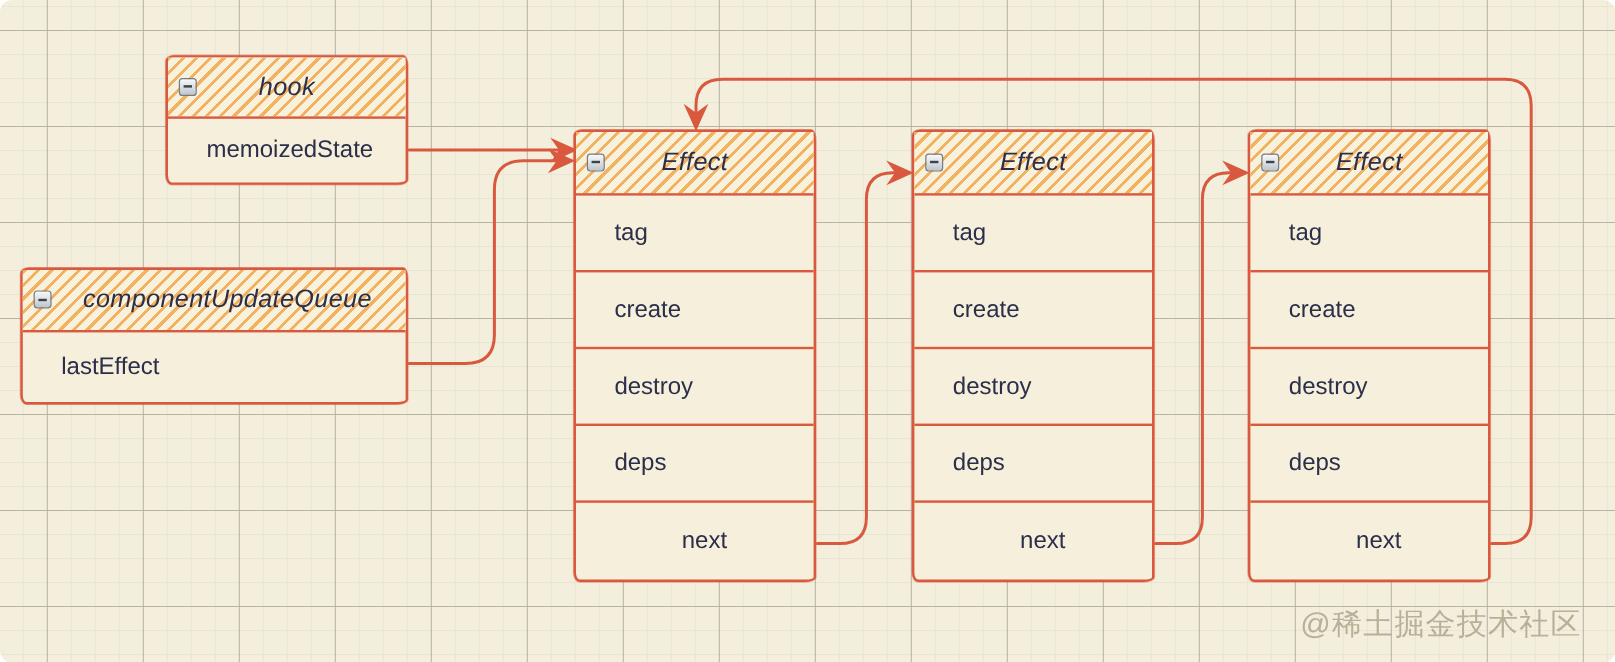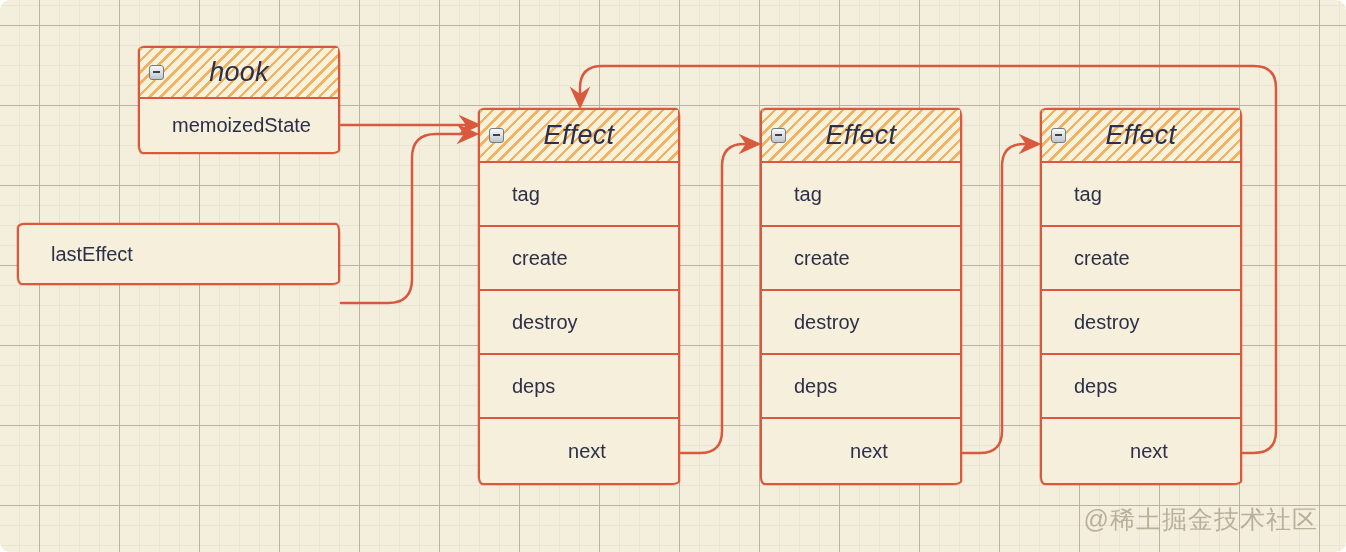--- a/index.html
+++ b/index.html
@@ -35,21 +35,21 @@
     display:flex;align-items:center;justify-content:center;
     border-bottom:2.5px solid #d9593f;
     background-color:#f8f1dc;
     background-image:repeating-linear-gradient(135deg,
       rgba(240,162,67,.8) 0px, rgba(240,162,67,.8) 2.5px,
       rgba(240,162,67,0) 2.5px, rgba(240,162,67,0) 8px);
     box-sizing:border-box;
   }
   .title{
     font-style:italic;
-    font-size:27px;
+    font-size:21px;
     letter-spacing:.3px;
     white-space:nowrap;
   }
   .hdr .title.pad{padding-left:22px;}
   .collapse{
     position:absolute;left:9px;top:50%;margin-top:-8px;
     width:15px;height:15px;
     border:1px solid #767b80;border-radius:3px;
     background:linear-gradient(#f7f9fa,#bec6cc);
     box-sizing:border-box;
@@ -96,20 +96,24 @@
     <div class="hdr" style="height:51px;">
       <span class="collapse"></span>
       <span class="title">hook</span>
     </div>
     <div class="row" style="height:53px;">
       <span>memoizedState</span>
     </div>
   </div>
 
   <div class="box" style="left:17px;top:223px;width:323px;">
+    <div class="hdr" style="height:52px;">
+      <span class="collapse"></span>
+      <span class="title pad">componentUpdateQueue</span>
+    </div>
     <div class="row" style="height:58px;">
       <span>lastEffect</span>
     </div>
   </div>
 
   <div class="box" style="left:478px;top:108px;width:202px;">
     <div class="hdr" style="height:53px;">
       <span class="collapse"></span>
       <span class="title">Effect</span>
     </div>

